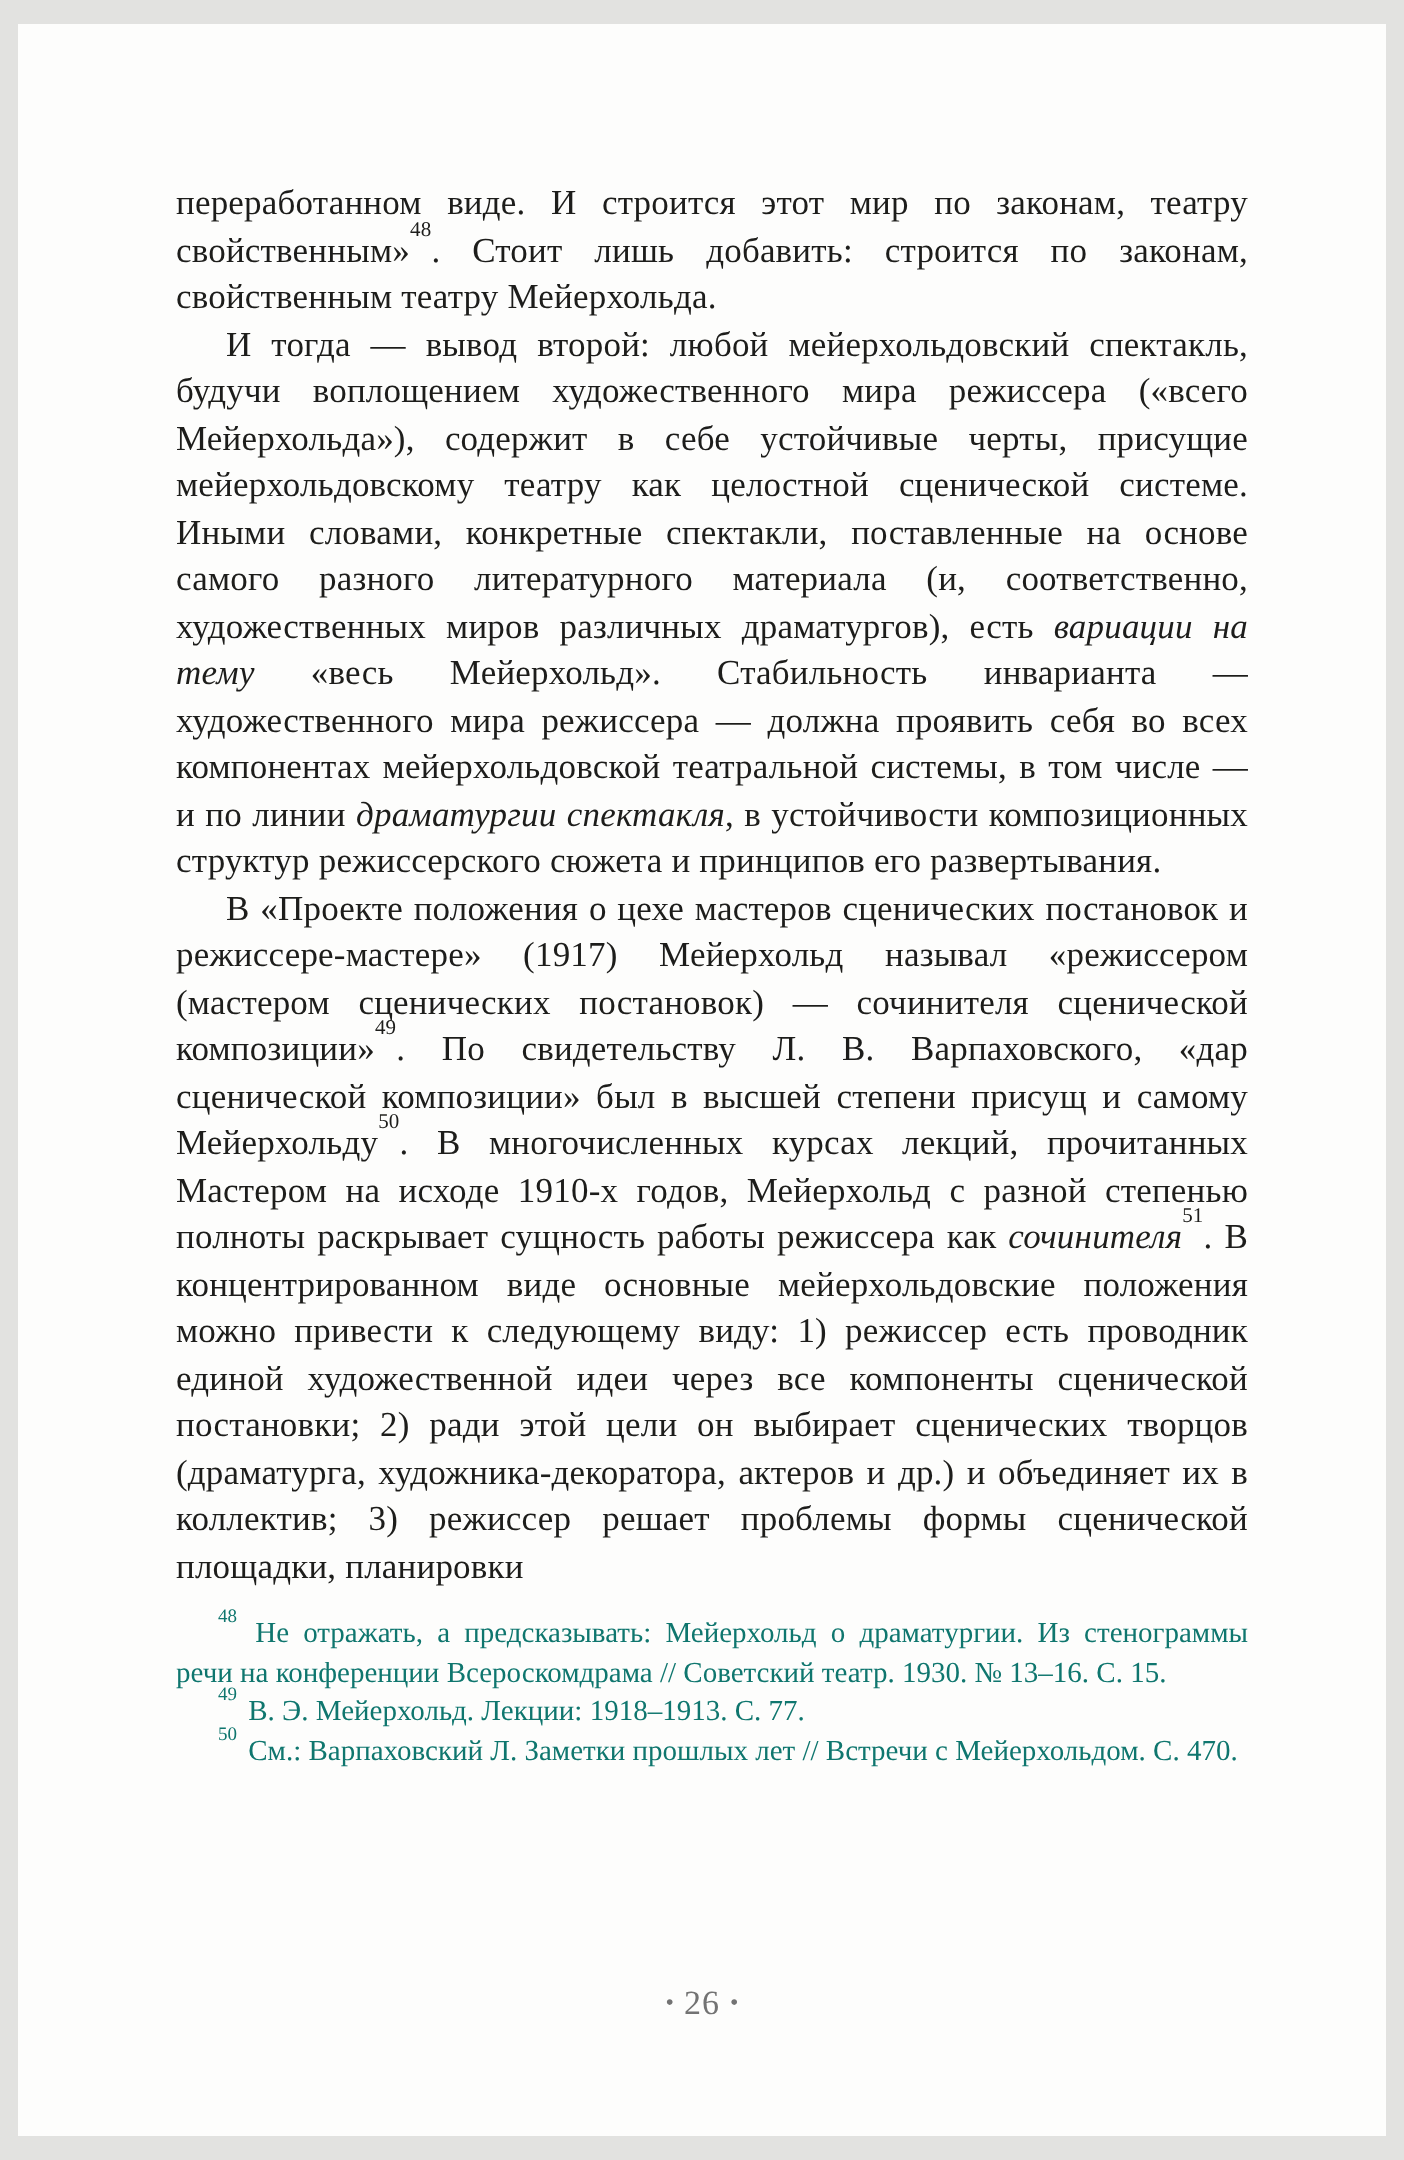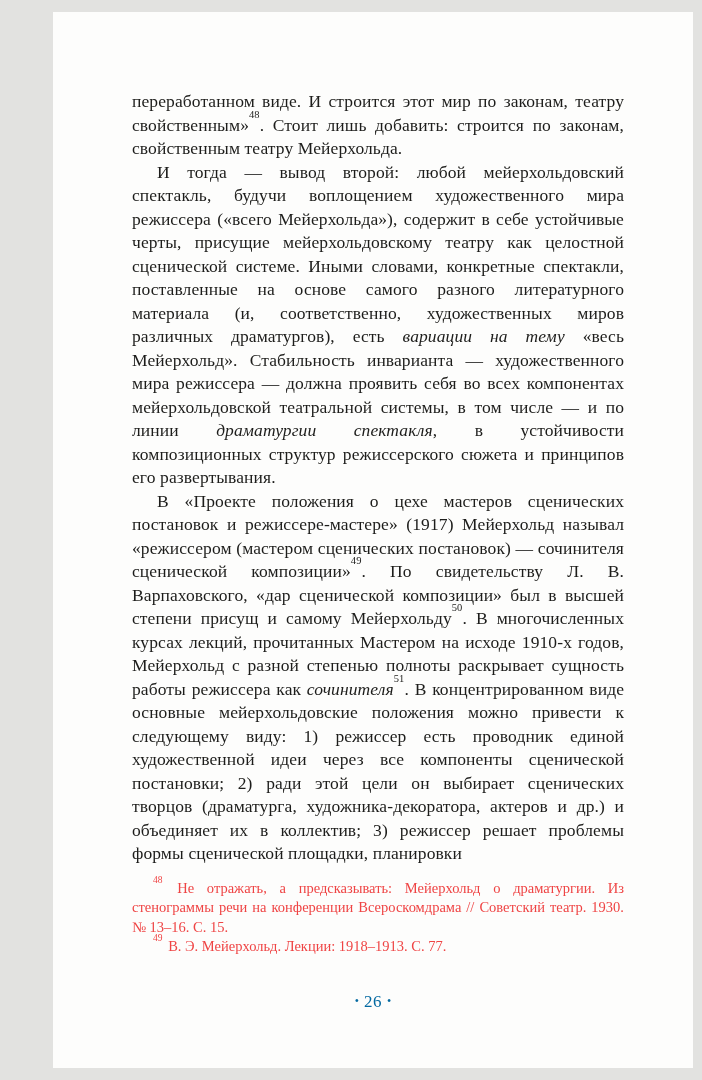--- a/index.html
+++ b/index.html
@@ -5,21 +5,20 @@
   * { box-sizing: border-box; }
   html, body { margin: 0; padding: 0; }
   body {
     width: 702px; height: 1080px; position: relative; overflow: hidden;
     background: #e2e2e0;
     font-family: "Liberation Serif", "DejaVu Serif", serif;
   }
   .page {
     position: absolute; left: 9px; top: 12px; right: 9px; bottom: 12px;
     background: #fdfdfc;
-    margin-left: 44px;
   }
   .text-area {
     position: absolute; left: 79px; right: 69px; top: 78px;
     color: #1d1d1b;
   }
   .para {
     margin: 0;
     font-size: 17.5px;
     line-height: 23.5px;
     text-align: justify;
@@ -33,47 +32,48 @@
     font-size: 10.5px; line-height: 0;
     position: relative; top: -6px;
   }
   .footnotes { margin-top: 13px; }
   .footnote {
     margin: 0;
     font-size: 14.5px;
     line-height: 19.5px;
     text-align: justify;
     text-indent: 21px;
-    color: #ef4444;
+    color: #0f766e;
     hyphens: auto;
     -webkit-hyphens: auto;
   }
   .footnote sup.fn-marker {
     font-size: 9.5px; line-height: 0;
     position: relative; top: -4px; margin-right: 2px;
   }
   .page-number {
     position: absolute; left: 0; right: 0; bottom: 56px;
     text-align: center;
-    font-size: 17px; color: #0369a1;
+    font-size: 17px; color: #737373;
   }
   .page-number .bullet { font-size: 12px; position: relative; top: -2px; }
   .page-number .num { margin: 0 5px; letter-spacing: 0.5px; }
 </style>
 </head>
 <body>
 
 <div class="page">
   <div class="text-area">
     <div>
         <p class="para"><span>переработанном виде. И строится этот мир по законам, театру свойственным»</span><sup class="fn-ref">48</sup><span>. Стоит лишь добавить: строится по законам, свойственным театру Мейерхольда.</span></p>
         <p class="para indent"><span>И тогда — вывод второй: любой мейерхольдовский спектакль, будучи воплощением художественного мира режиссера («всего Мейерхольда»), содержит в себе устойчивые черты, присущие мейерхольдовскому театру как целостной сценической системе. Иными словами, конкретные спектакли, поставленные на основе самого разного литературного материала (и, соответственно, художественных миров различных драматургов), есть </span><em>вариации на тему</em><span> «весь Мейерхольд». Стабильность инварианта — художественного мира режиссера — должна проявить себя во всех компонентах мейерхольдовской театральной системы, в том числе — и по линии </span><em>драматургии спектакля</em><span>, в устойчивости композиционных структур режиссерского сюжета и принципов его развертывания.</span></p>
         <p class="para indent"><span>В «Проекте положения о цехе мастеров сценических постановок и режиссере-мастере» (1917) Мейерхольд называл «режиссером (мастером сценических постановок) — сочинителя сценической композиции»</span><sup class="fn-ref">49</sup><span>. По свидетельству Л. В. Варпаховского, «дар сценической композиции» был в высшей степени присущ и самому Мейерхольду</span><sup class="fn-ref">50</sup><span>. В многочисленных курсах лекций, прочитанных Мастером на исходе 1910-х годов, Мейерхольд с разной степенью полноты раскрывает сущность работы режиссера как </span><em>сочинителя</em><sup class="fn-ref">51</sup><span>. В концентрированном виде основные мейерхольдовские положения можно привести к следующему виду: 1) режиссер есть проводник единой художественной идеи через все компоненты сценической постановки; 2) ради этой цели он выбирает сценических творцов (драматурга, художника-декоратора, актеров и др.) и объединяет их в коллектив; 3) режиссер решает проблемы формы сценической площадки, планировки</span></p>
       </div>
     <div class="footnotes">
         <p class="footnote"><sup class="fn-marker">48</sup><span> Не отражать, а предсказывать: Мейерхольд о драматургии. Из стенограммы речи на конференции Всероскомдрама // Советский театр. 1930. № 13–16. С. 15.</span></p>
         <p class="footnote"><sup class="fn-marker">49</sup><span> В. Э. Мейерхольд. Лекции: 1918–1913. С. 77.</span></p>
+        <p class="footnote"><sup class="fn-marker">50</sup><span> См.: Варпаховский Л. Заметки прошлых лет // Встречи с Мейерхольдом. С. 470.</span></p>
       </div>
   </div>
   <div class="page-number">
     <span class="bullet">•</span><span class="num">26</span><span class="bullet">•</span>
   </div>
 </div>
 
 </body></html>

